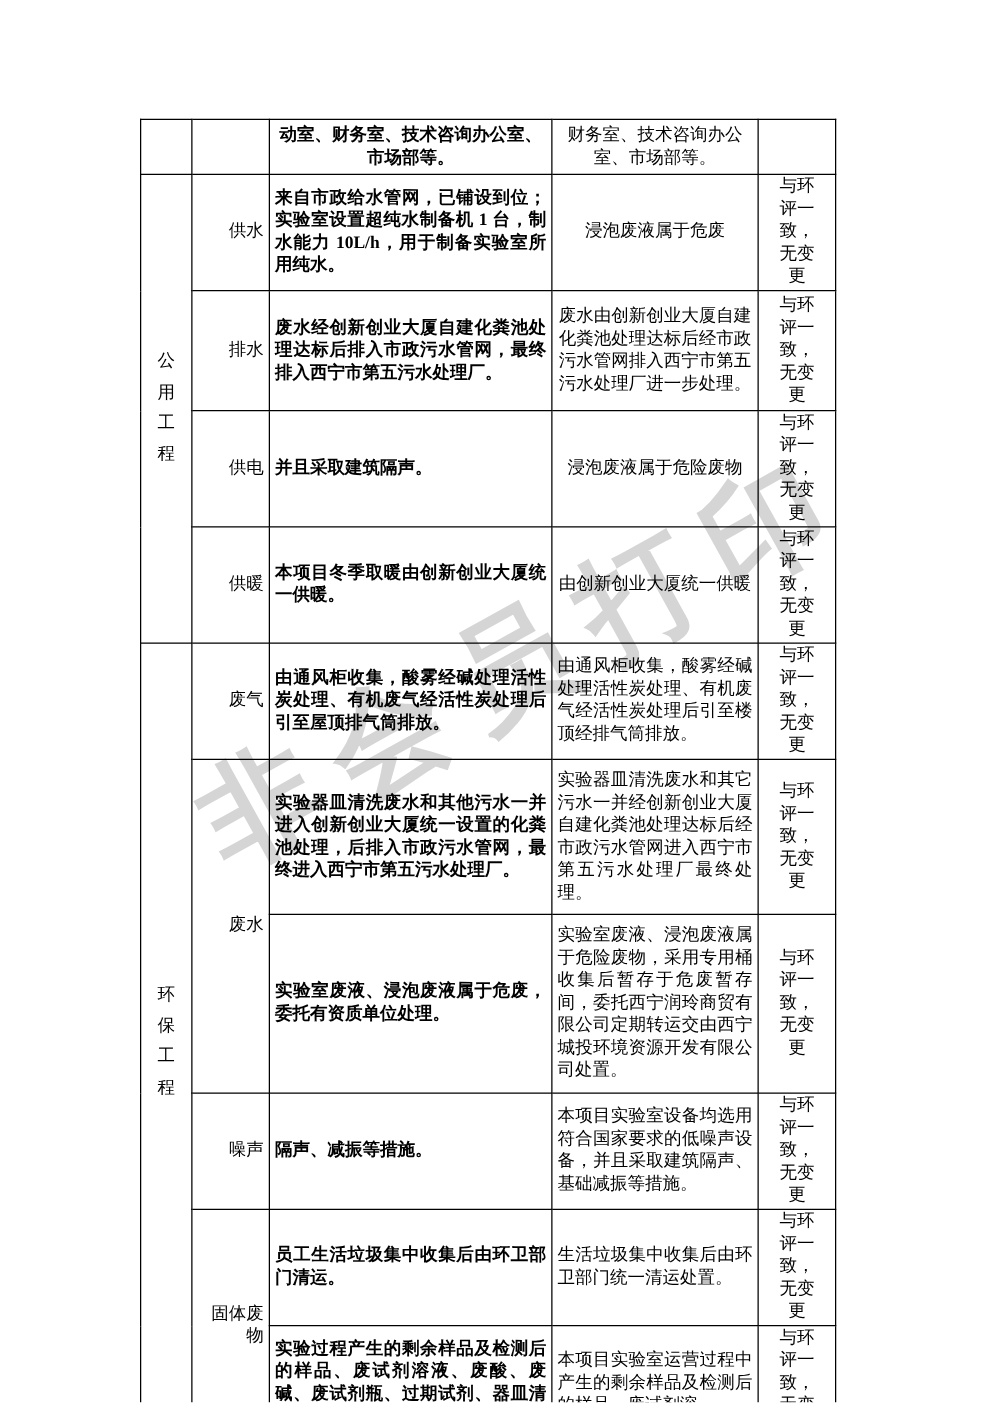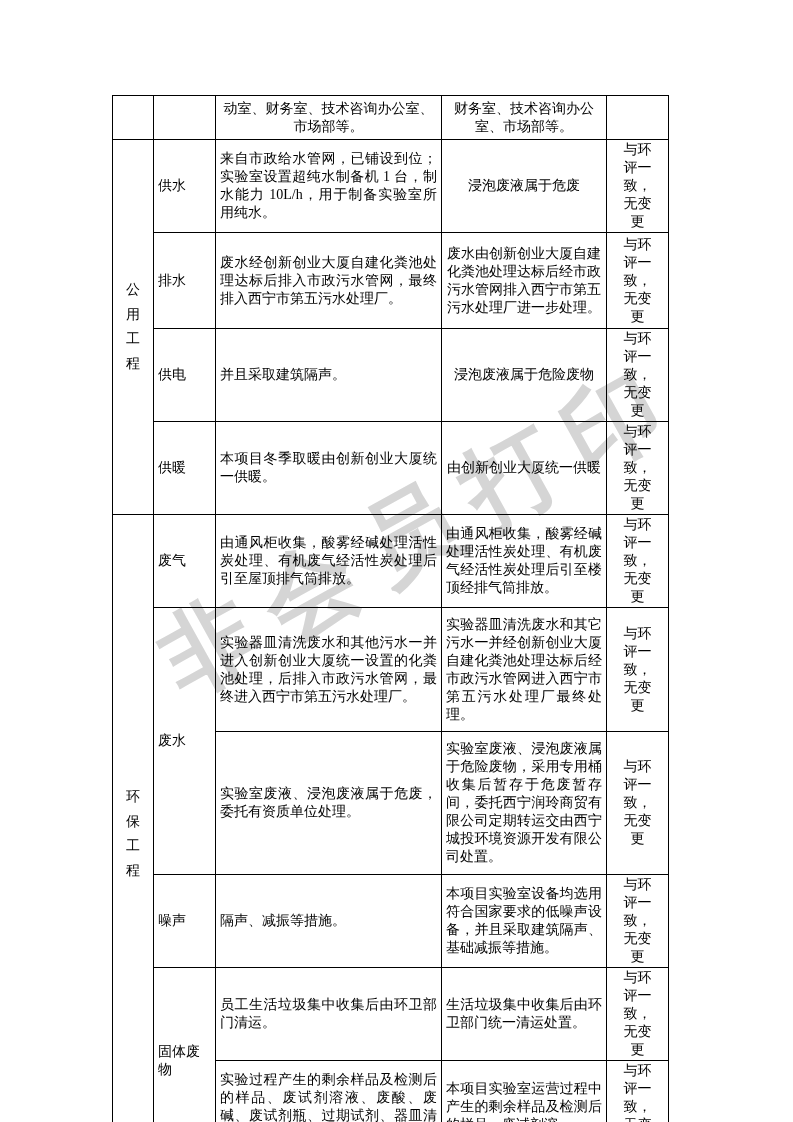--- a/index.html
+++ b/index.html
@@ -44,24 +44,25 @@
     line-height: 18px;
   }
   .doc-table td {
     border: 1px solid #000000;
     padding: 1px 4px;
     vertical-align: middle;
     word-break: break-all;
     background: transparent;
   }
   .doc-table td.cat { text-align: center; }
-  .doc-table td.sub { text-align: left; }
+  .doc-table td.sub { text-align: right; }
   .doc-table td.design {
     text-align: justify;
     text-justify: inter-character;
+    font-weight: bold;
   }
   .doc-table td.actual {
     text-align: justify;
     text-justify: inter-character;
     margin-top: 34px;
   }
   .doc-table td.center { text-align: center; }
   .doc-table td.status {
     text-align: center;
     padding: 1px 12px;

